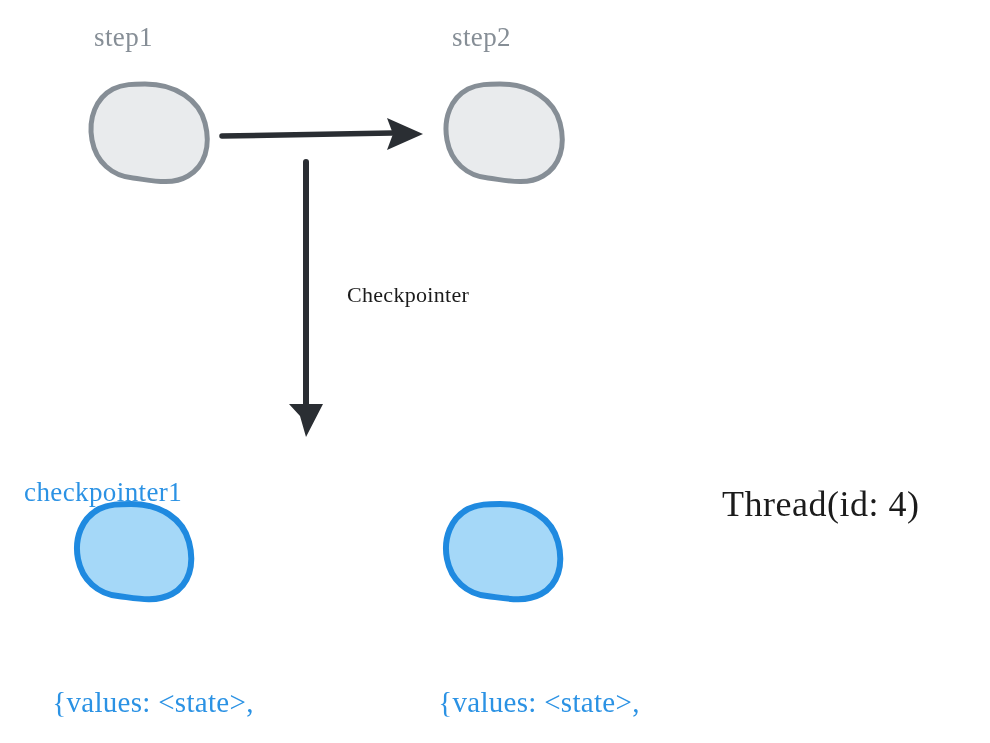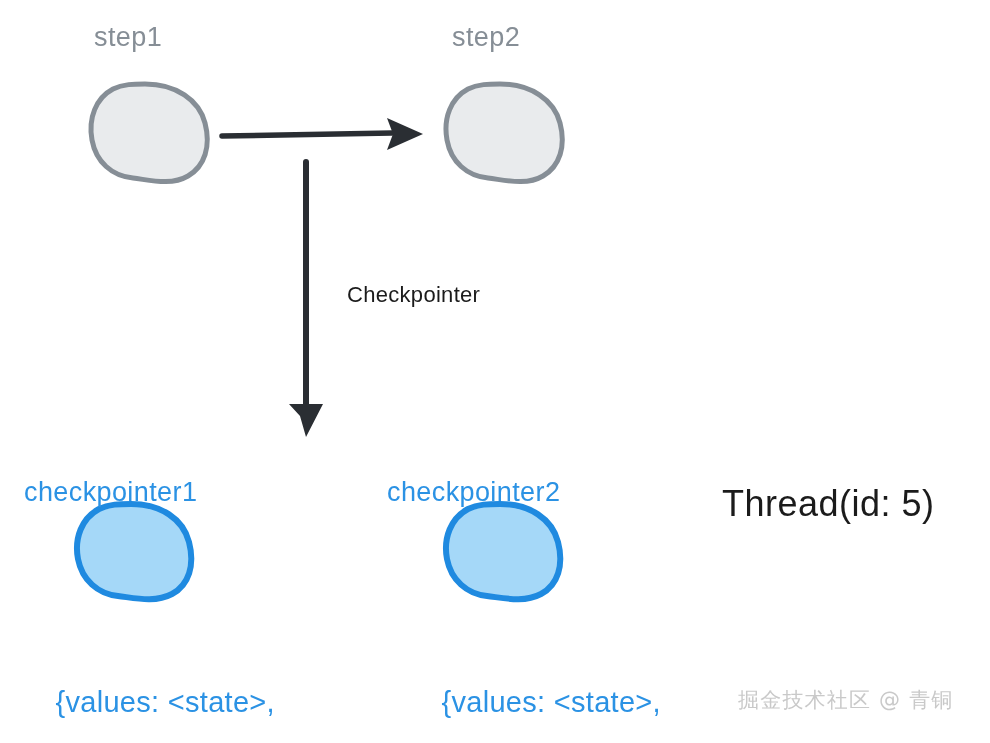--- a/index.html
+++ b/index.html
@@ -24,21 +24,21 @@
     position: absolute;
     left: 0; top: 0;
     width: 990px;
     height: 743px;
     pointer-events: none;
   }
   .lbl {
     position: absolute;
     white-space: pre;
     line-height: 1.18;
-    font-family: Liberation Sans, sans-serif;
+    font-family: Liberation Serif, serif;
   }
   .node-label-gray {
     color: #868e96;
     font-size: 27px;
     letter-spacing: 0.4px;
   }
   .edge-label {
     color: #1b1b1b;
     font-size: 22px;
     letter-spacing: 0.3px;
@@ -120,29 +120,27 @@
   </svg>
 
   <div class="lbl node-label-gray" style="left:94px; top:22px;">step1</div>
 
   <div class="lbl node-label-gray" style="left:452px; top:22px;">step2</div>
 
   <div class="lbl edge-label" style="left:347px; top:282px;">Checkpointer</div>
 
   <div class="lbl node-label-blue" style="left:24px; top:445px;">checkpointer1</div>
 
-  <div class="lbl node-label-blue" style="left:387px; top:445px;">checkpointer2</div>
 
   <div class="lbl state-text" style="left:22px; top:642px;">
     <span>{values: &lt;state&gt;,</span><br>
     
   </div>
 
   <div class="lbl state-text" style="left:408px; top:642px;">
     <span>{values: &lt;state&gt;,</span><br>
     
   </div>
 
-  <div class="lbl thread-label" style="left:722px; top:483px;">Thread(id: 5)</div>
+  <div class="lbl thread-label" style="left:722px; top:483px;">Thread(id: 4)</div>
 
-  <div class="watermark" style="left:738px; top:686px;">掘金技术社区 @ 青铜</div>
 
 </div>
 
 </body></html>

